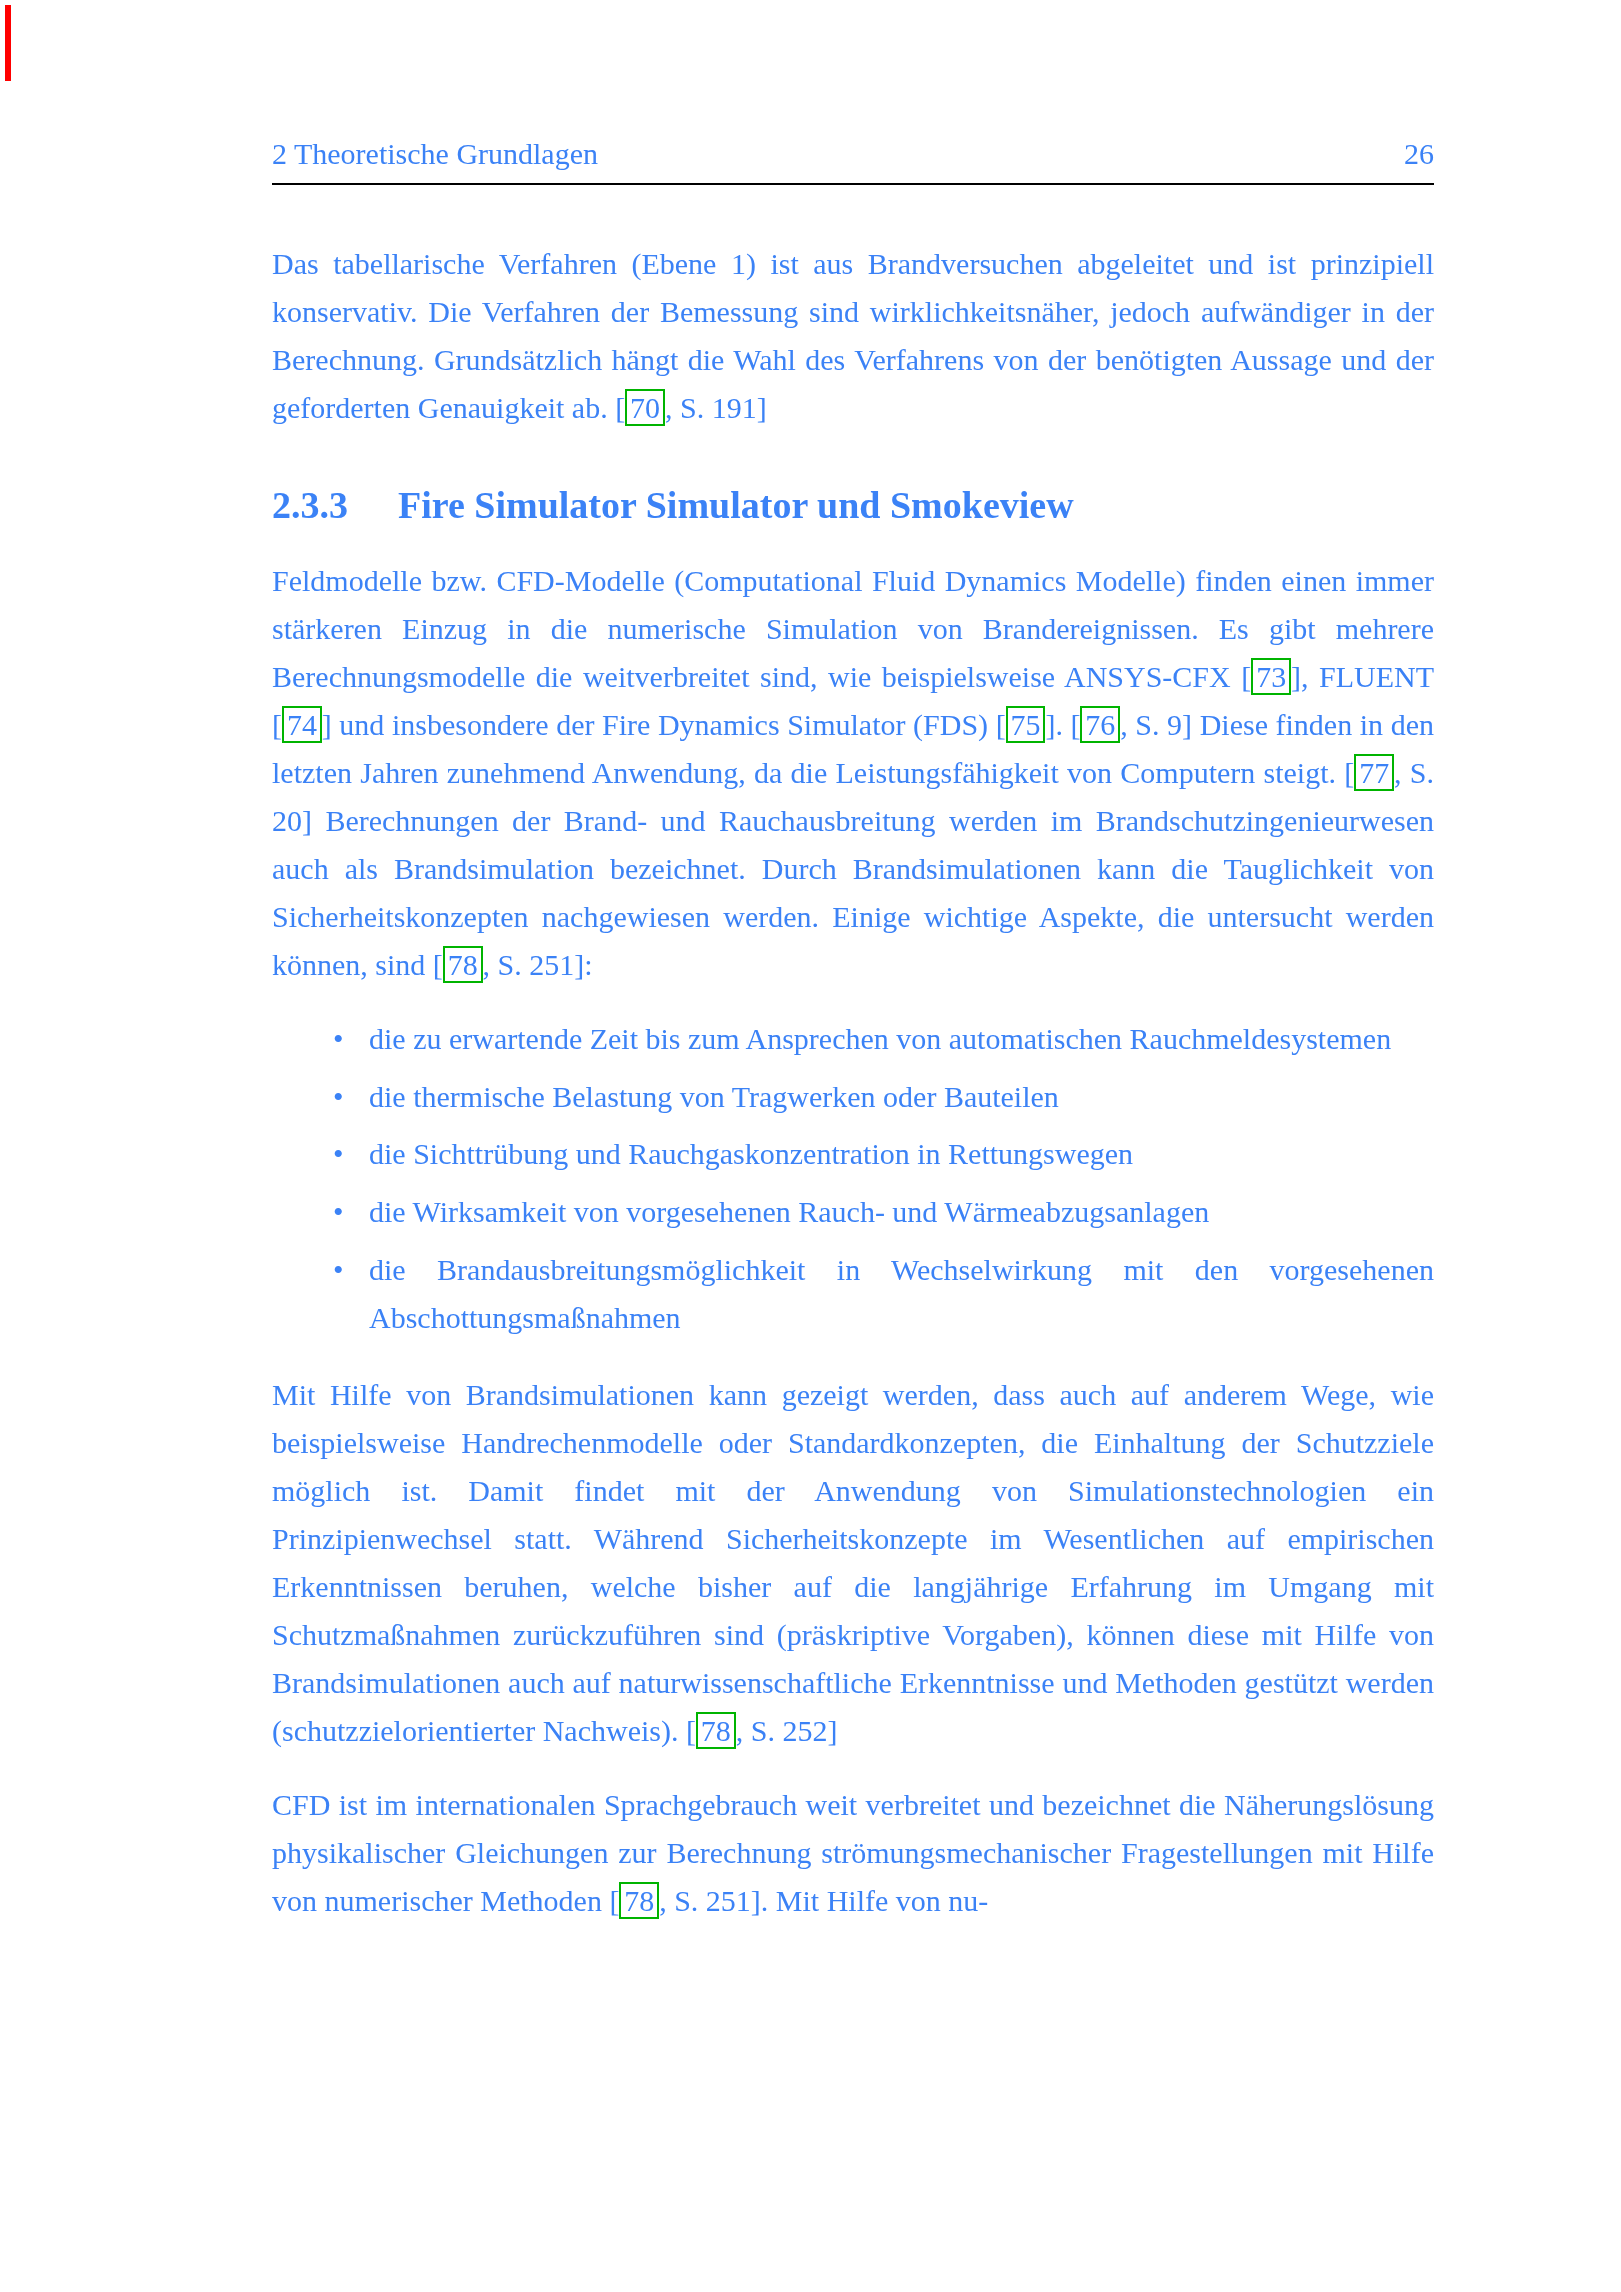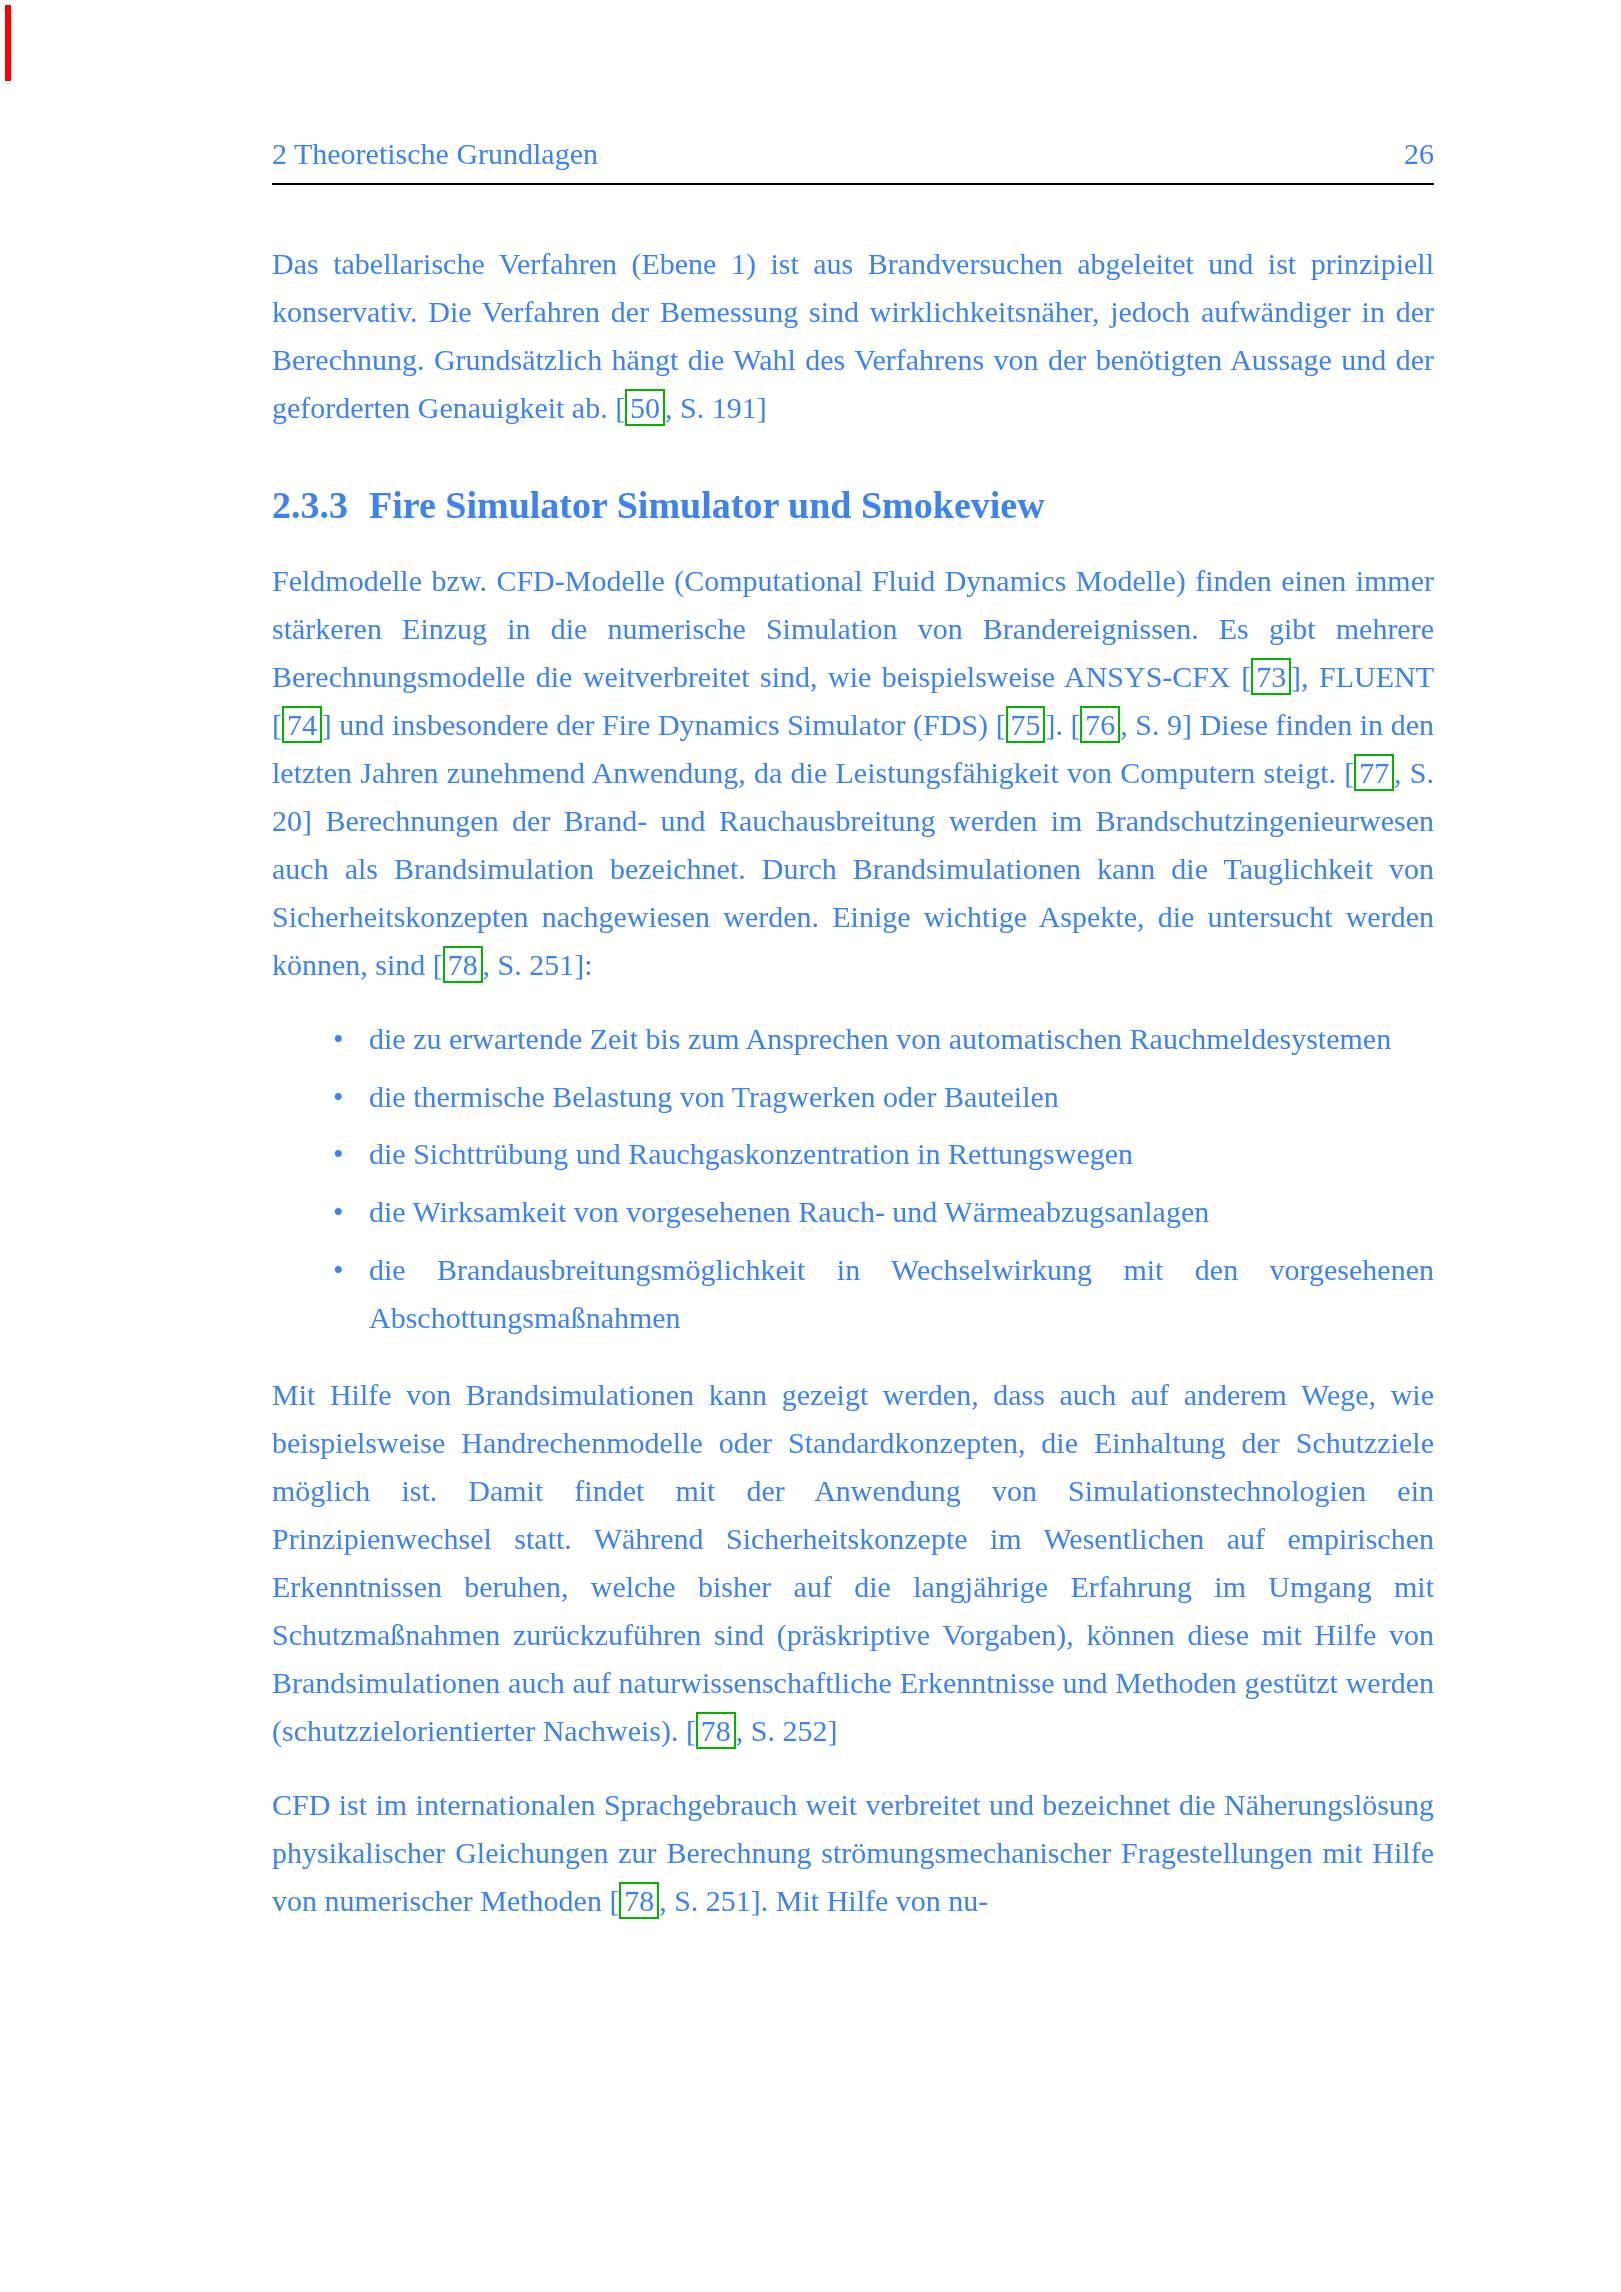--- a/index.html
+++ b/index.html
@@ -42,21 +42,21 @@
     text-align: justify;
     line-height: 48px;
   }
 
   .section-heading {
     margin: 51px 0 29px 0;
     font-size: 38px;
     font-weight: bold;
     line-height: 1.2;
   }
-  .sec-num { margin-right: 21px; }
+  .sec-num { margin-right: 50px; }
 
   .bullet-list {
     list-style: none;
     margin: 5.9px 0 29px 0;
     padding: 0;
   }
   .bullet-list li {
     position: relative;
     padding-left: 97px;
     text-align: justify;
@@ -81,21 +81,21 @@
 
 <div class="page">
   <div class="edge-marker"></div>
 
   <header class="page-header">
     <span>2 Theoretische Grundlagen</span>
     <span>26</span>
   </header>
 
   <main class="page-content">
-      <p class="para">Das tabellarische Verfahren (Ebene 1) ist aus Brandversuchen abgeleitet und ist prinzipiell konservativ. Die Verfahren der Bemessung sind wirklichkeitsnäher, jedoch aufwändiger in der Berechnung. Grundsätzlich hängt die Wahl des Verfahrens von der benötigten Aussage und der geforderten Genauigkeit ab. [<span class="cite">50</span>, S. 191]</p>
+      <p class="para">Das tabellarische Verfahren (Ebene 1) ist aus Brandversuchen abgeleitet und ist prinzipiell konservativ. Die Verfahren der Bemessung sind wirklichkeitsnäher, jedoch aufwändiger in der Berechnung. Grundsätzlich hängt die Wahl des Verfahrens von der benötigten Aussage und der geforderten Genauigkeit ab. [<span class="cite">70</span>, S. 191]</p>
       <h2 class="section-heading"><span class="sec-num">2.3.3</span><span class="sec-title">Fire Simulator Simulator und Smokeview</span></h2>
       <p class="para">Feldmodelle bzw. CFD-Modelle (Computational Fluid Dynamics Modelle) finden einen immer stärkeren Einzug in die numerische Simulation von Brandereignissen. Es gibt mehrere Berechnungsmodelle die weitverbreitet sind, wie beispielsweise ANSYS-CFX [<span class="cite">73</span>], FLUENT [<span class="cite">74</span>] und insbesondere der Fire Dynamics Simulator (FDS) [<span class="cite">75</span>]. [<span class="cite">76</span>, S. 9] Diese finden in den letzten Jahren zunehmend Anwendung, da die Leistungsfähigkeit von Computern steigt. [<span class="cite">77</span>, S. 20] Berechnungen der Brand- und Rauchausbreitung werden im Brandschutzingenieurwesen auch als Brandsimulation bezeichnet. Durch Brandsimulationen kann die Tauglichkeit von Sicherheitskonzepten nachgewiesen werden. Einige wichtige Aspekte, die untersucht werden können, sind [<span class="cite">78</span>, S. 251]:</p>
       <ul class="bullet-list">
         <li><span class="bullet">•</span>die zu erwartende Zeit bis zum Ansprechen von automatischen Rauchmeldesystemen</li>
         <li><span class="bullet">•</span>die thermische Belastung von Tragwerken oder Bauteilen</li>
         <li><span class="bullet">•</span>die Sichttrübung und Rauchgaskonzentration in Rettungswegen</li>
         <li><span class="bullet">•</span>die Wirksamkeit von vorgesehenen Rauch- und Wärmeabzugsanlagen</li>
         <li><span class="bullet">•</span>die Brandausbreitungsmöglichkeit in Wechselwirkung mit den vorgesehenen Abschottungsmaßnahmen</li>
       </ul>
       <p class="para">Mit Hilfe von Brandsimulationen kann gezeigt werden, dass auch auf anderem Wege, wie beispielsweise Handrechenmodelle oder Standardkonzepten, die Einhaltung der Schutzziele möglich ist. Damit findet mit der Anwendung von Simulationstechnologien ein Prinzipienwechsel statt. Während Sicherheitskonzepte im Wesentlichen auf empirischen Erkenntnissen beruhen, welche bisher auf die langjährige Erfahrung im Umgang mit Schutzmaßnahmen zurückzuführen sind (präskriptive Vorgaben), können diese mit Hilfe von Brandsimulationen auch auf naturwissenschaftliche Erkenntnisse und Methoden gestützt werden (schutzzielorientierter Nachweis). [<span class="cite">78</span>, S. 252]</p>

